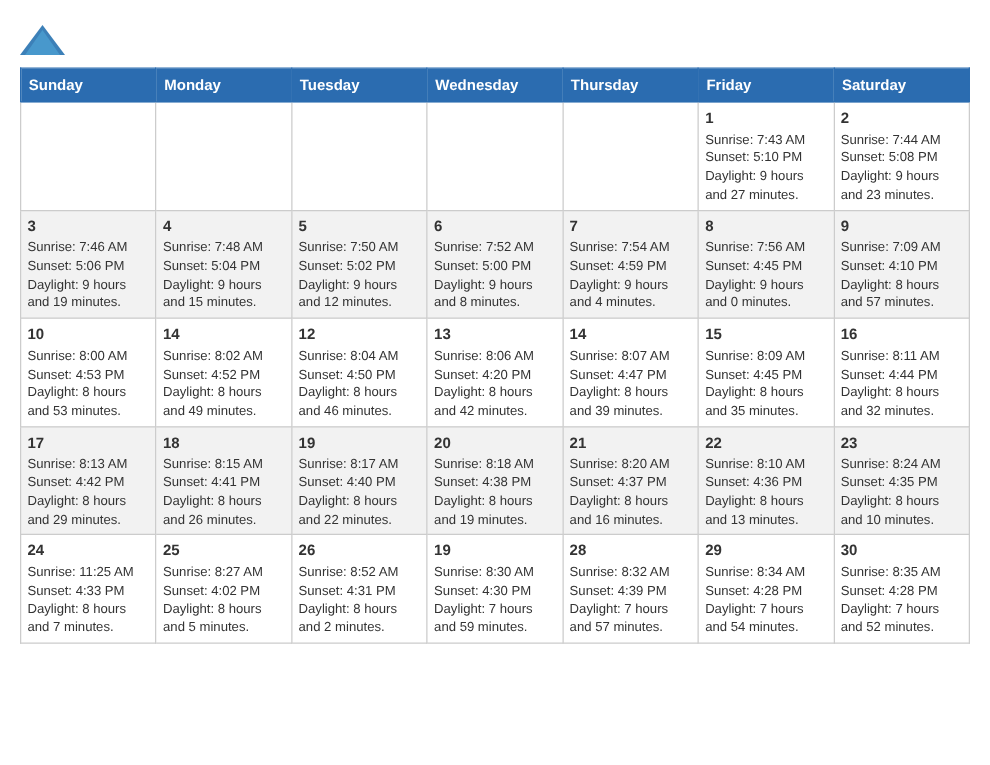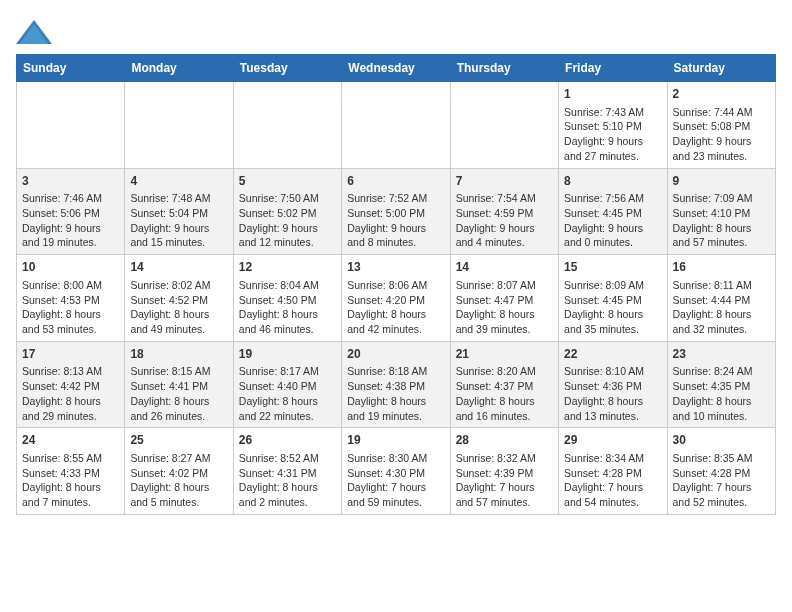--- a/index.html
+++ b/index.html
@@ -291,21 +291,21 @@
           <span class="day-num">23</span>
           <div>Sunrise: 8:24 AM</div>
           <div>Sunset: 4:35 PM</div>
           <div>Daylight: 8 hours</div>
           <div>and 10 minutes.</div>
         </td>
       </tr>
       <tr>
         <td>
           <span class="day-num">24</span>
-          <div>Sunrise: 8:55 AM</div>
+          <div>Sunrise: 11:25 AM</div>
           <div>Sunset: 4:33 PM</div>
           <div>Daylight: 8 hours</div>
           <div>and 7 minutes.</div>
         </td>
         <td>
           <span class="day-num">25</span>
           <div>Sunrise: 8:27 AM</div>
           <div>Sunset: 4:02 PM</div>
           <div>Daylight: 8 hours</div>
           <div>and 5 minutes.</div>

